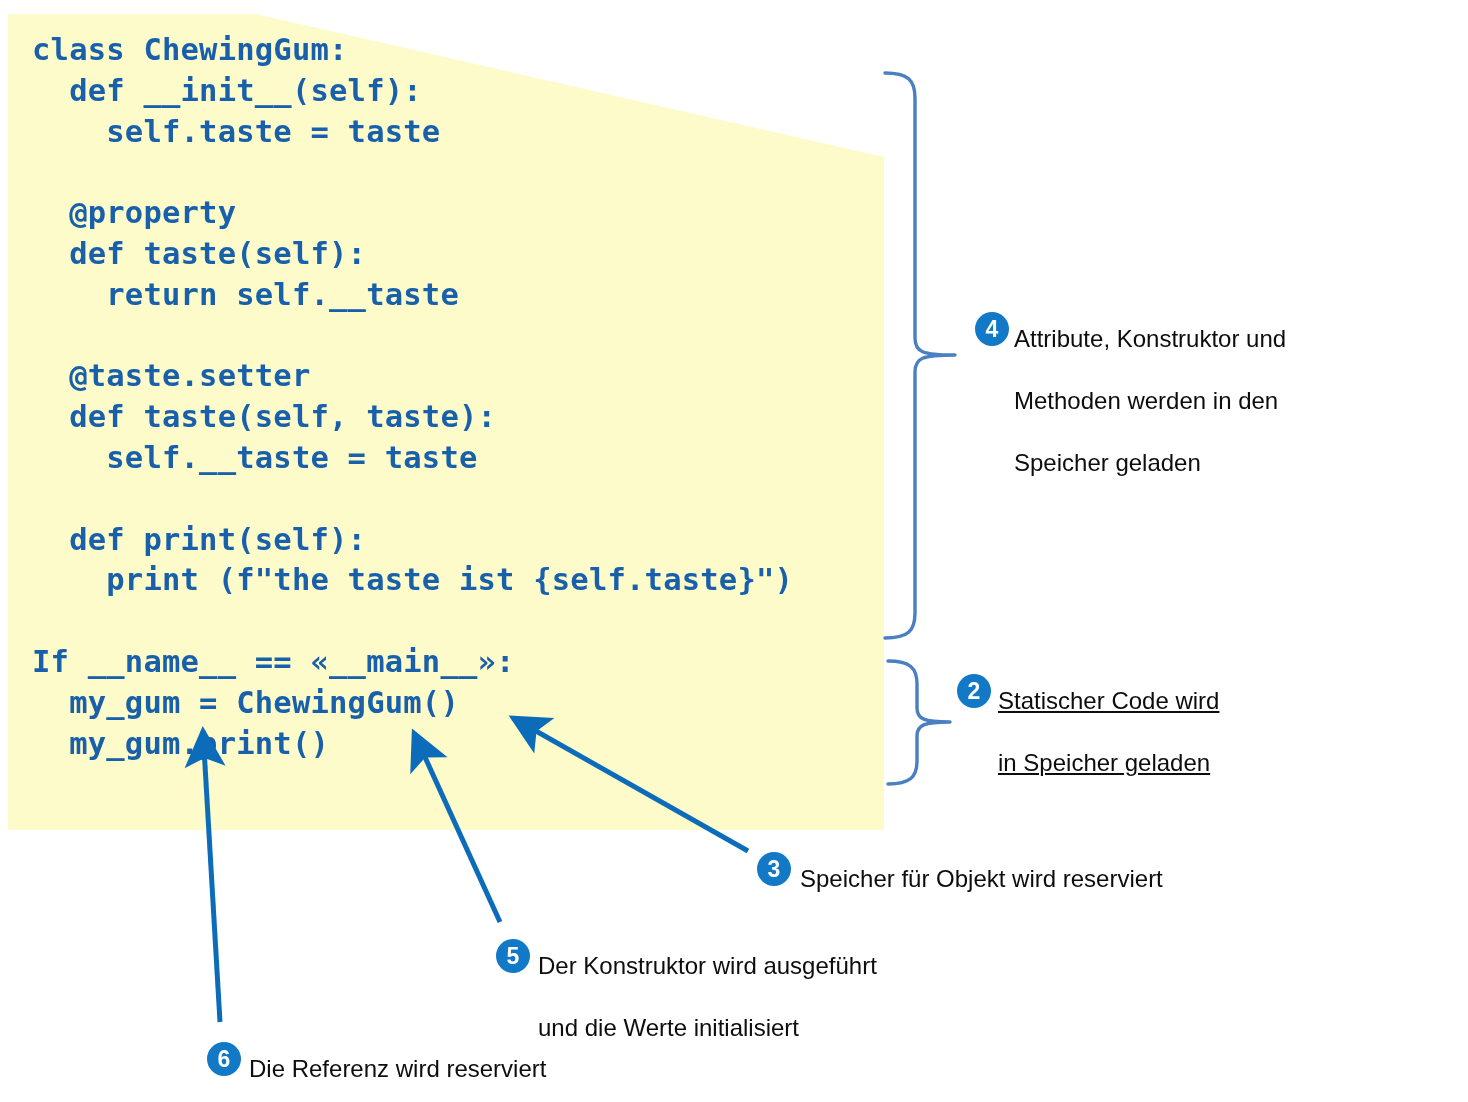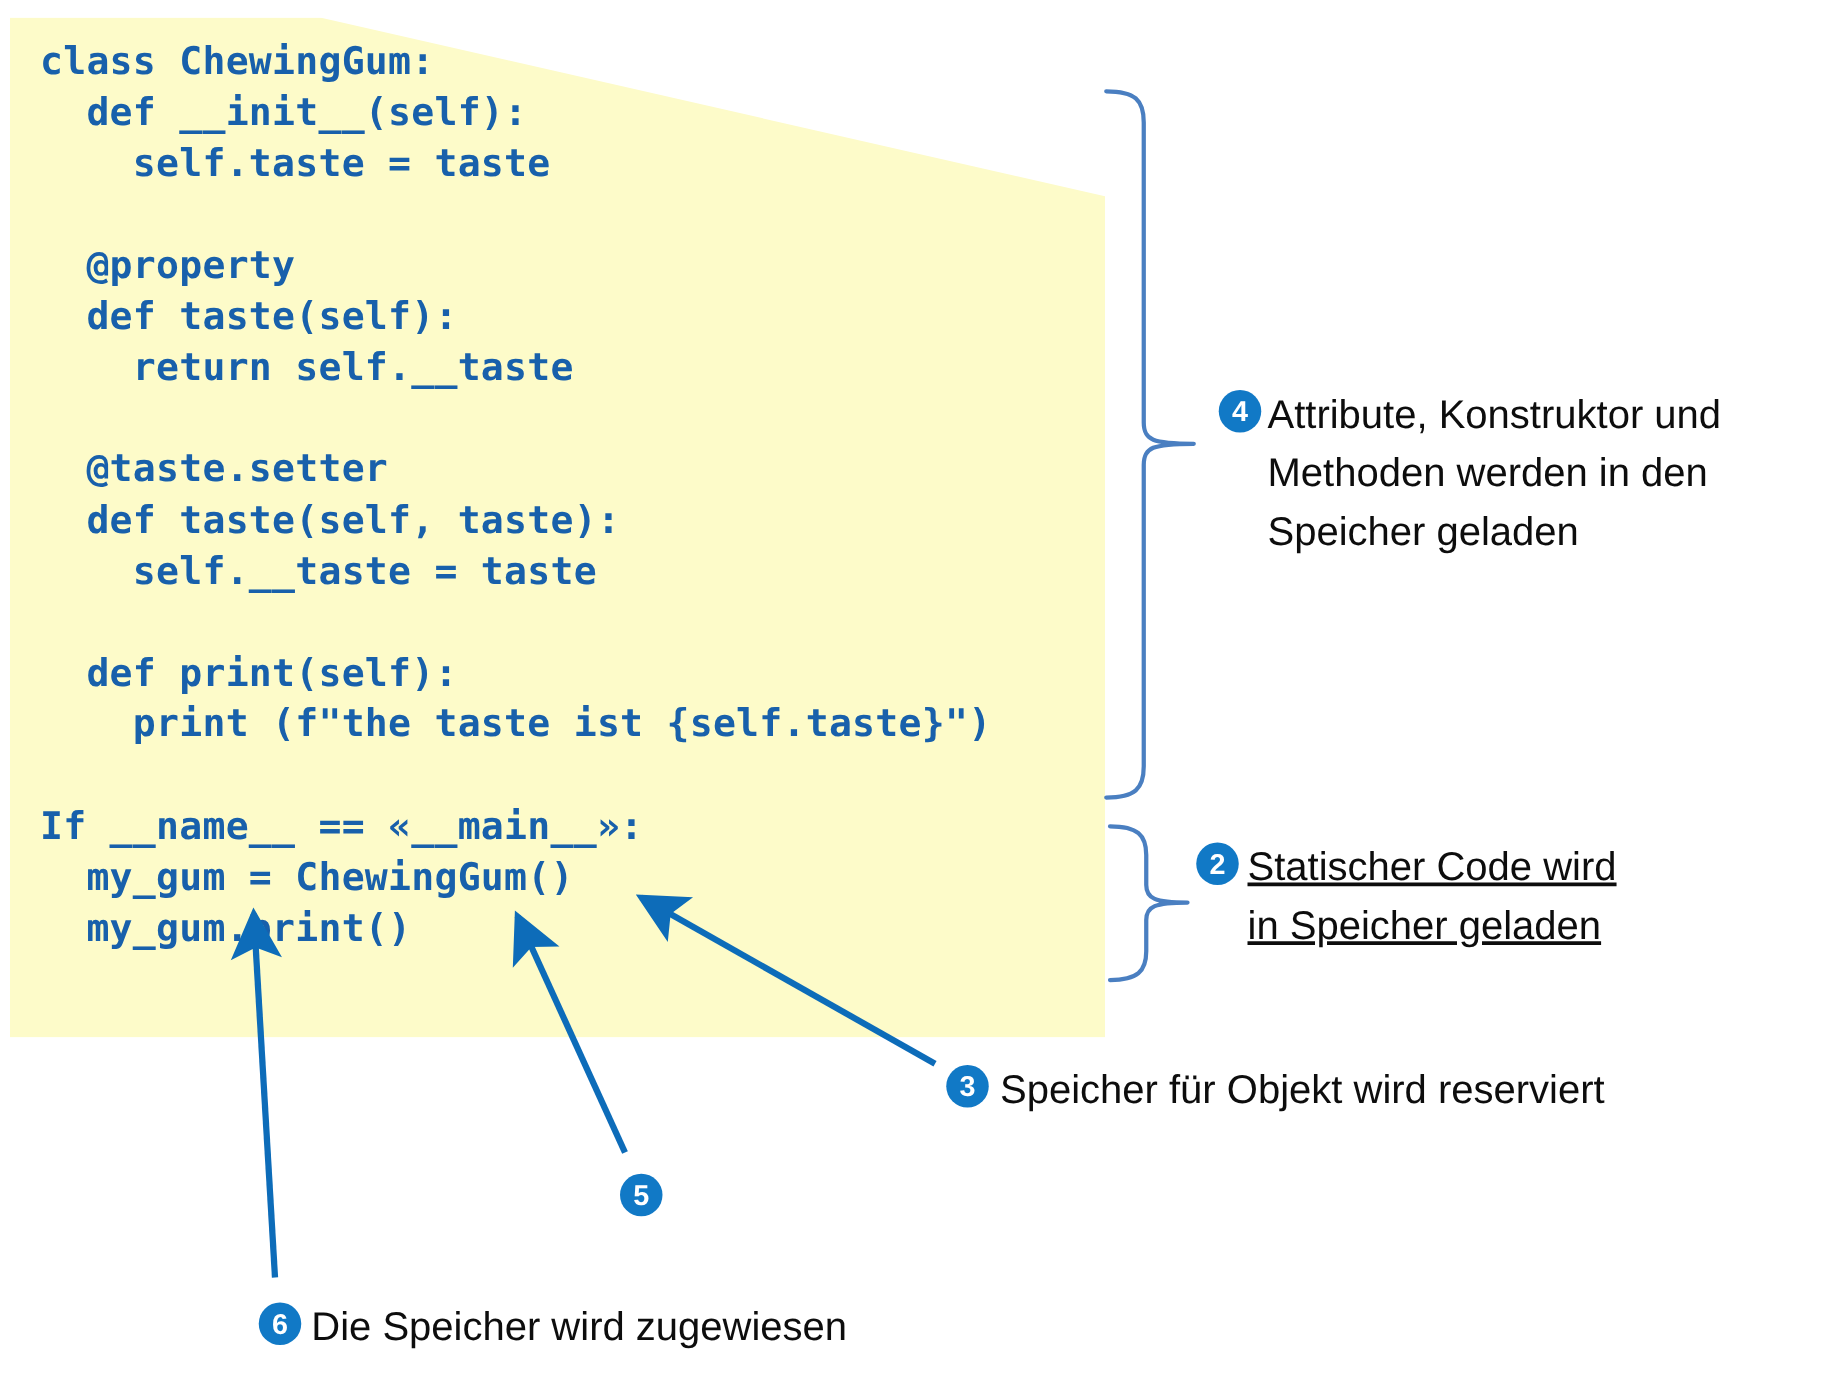--- a/index.html
+++ b/index.html
@@ -64,22 +64,22 @@
     color: #ffffff;
     font-family: "Liberation Sans", sans-serif;
     font-weight: bold;
     font-size: 23px;
     line-height: 34px;
     text-align: center;
     margin-top: 4px;
   }
   .anno-text {
     font-family: "Liberation Sans", sans-serif;
-    font-size: 32px;
-    line-height: 47px;
+    font-size: 24px;
+    line-height: 62px;
     color: #0d0d0d;
     white-space: pre-line;
     margin-left: 3px;
   }
 
   #anno4 { left: 975px; top: 308px; width: 470px; }
   #anno4 .anno-text { padding-left: 2px; }
 
   #anno2 { left: 957px; top: 670px; width: 400px; }
   #anno2 .anno-text { padding-left: 4px; text-decoration: underline; }
@@ -174,20 +174,22 @@
 in Speicher geladen</div>
   </div>
 
   <div class="anno" id="anno3">
     <div class="badge">3</div>
     <div class="anno-text">Speicher für Objekt wird reserviert</div>
   </div>
 
   <div class="anno" id="anno5">
     <div class="badge">5</div>
+    <div class="anno-text">Der Konstruktor wird ausgeführt
+und die Werte initialisiert</div>
   </div>
 
   <div class="anno" id="anno6">
     <div class="badge">6</div>
-    <div class="anno-text">Die Speicher wird zugewiesen</div>
+    <div class="anno-text">Die Referenz wird reserviert</div>
   </div>
 
 </div>
 
 </body></html>

